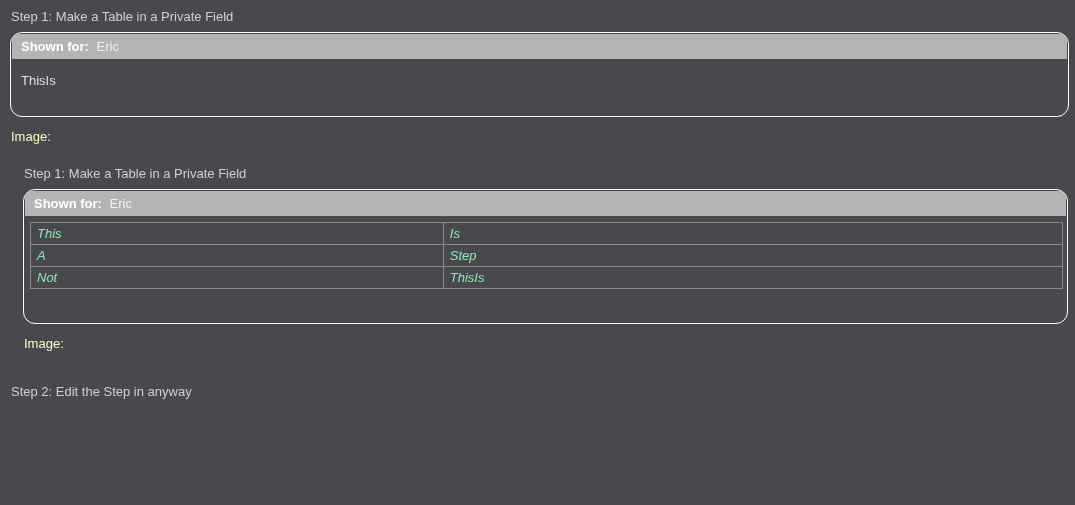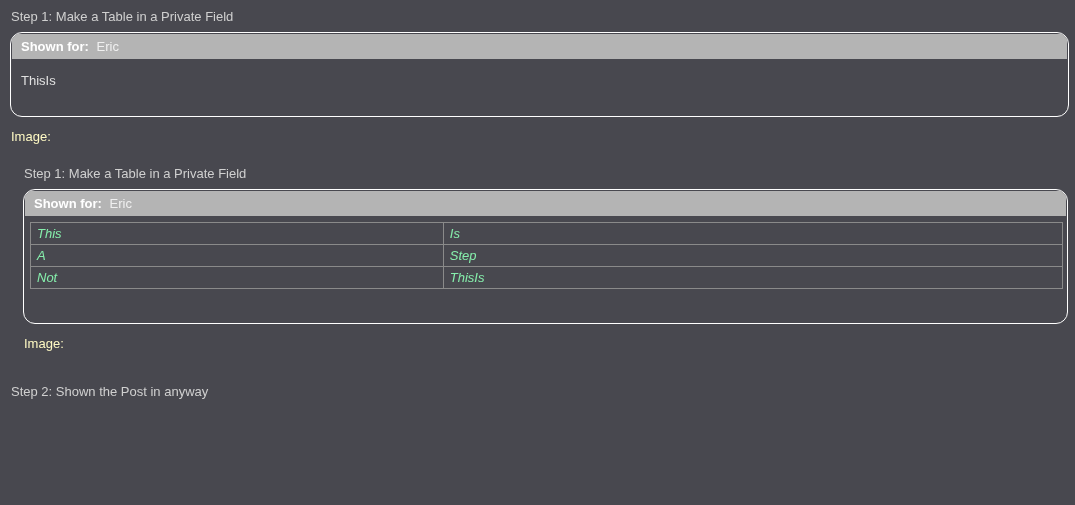--- a/index.html
+++ b/index.html
@@ -126,13 +126,13 @@
           <td class="col2">ThisIs</td>
         </tr>
       </tbody>
         </table>
     </div>
   </div>
 
   <div class="image-label">Image:</div>
 </div>
 
-<div class="step-heading step2">Step 2: Shown the Post in anyway</div>
+<div class="step-heading step2">Step 2: Edit the Step in anyway</div>
 
 </body></html>

